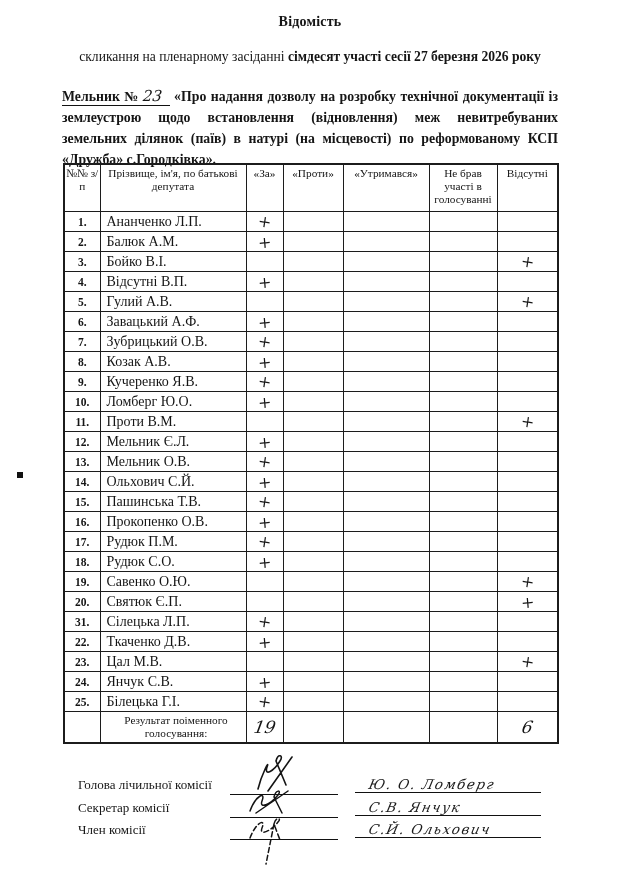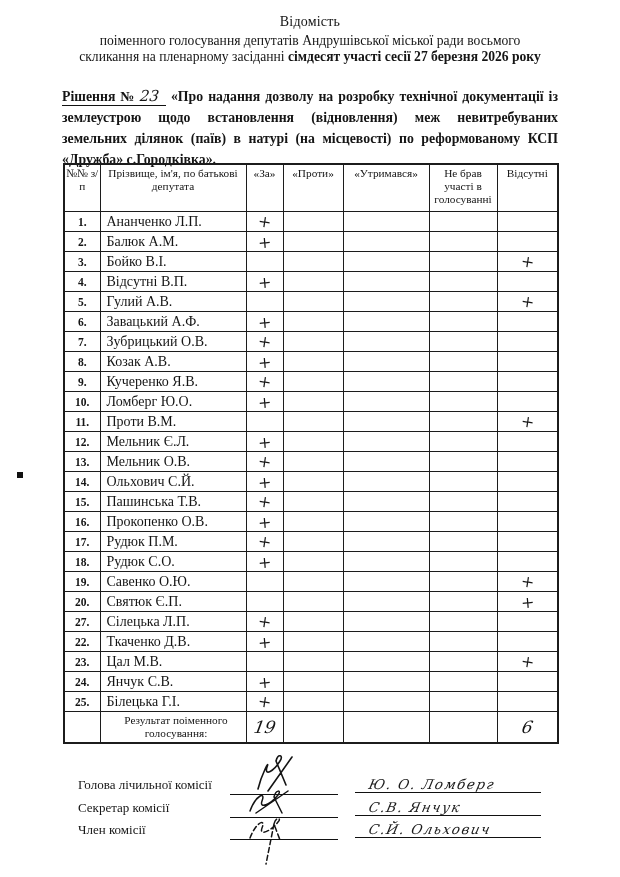--- a/index.html
+++ b/index.html
@@ -1,21 +1,21 @@
 <!DOCTYPE html>
 <html><head>
 <meta charset="utf-8">
 <style>
   html,body{margin:0;padding:0;background:#e8e8e8;}
   .page{position:relative;width:620px;height:877px;background:#fff;margin:0 auto;
         font-family:"Liberation Serif",serif;color:#151515;overflow:hidden;}
 
   
   .doc-title{position:absolute;top:14px;left:0;width:100%;text-align:center;
-             font-size:14px;font-weight:normal;letter-spacing:.2px;}
+             font-size:14px;font-weight:bold;letter-spacing:.2px;}
   .doc-subtitle{position:absolute;top:33px;left:30px;width:560px;text-align:center;
                 font-size:13.6px;line-height:15.5px;}
   .doc-subtitle b{font-weight:bold;}
 
   
   .decision{position:absolute;top:86px;left:62px;width:496px;margin:0;
             font-size:13.8px;line-height:21px;text-align:justify;font-weight:bold;}
   .decision-head{text-decoration:none;border-bottom:1.4px solid #111;padding-bottom:1px;}
   .decision-number{font-family:"DejaVu Serif",serif;font-style:italic;font-weight:normal;
                    font-size:15px;padding:0 7px 0 4px;display:inline-block;transform:skewX(-6deg);}
@@ -53,26 +53,26 @@
   .stray-dot{position:absolute;left:17px;top:472px;width:6px;height:6px;background:#111;}
 </style>
 </head>
 <body>
 
 <div class="page">
 
   <div class="doc-title">Відомість</div>
 
   <div class="doc-subtitle">
-    <span>поіменного голосування депутатів Андрушівської міської ради восьмого</span><br>
+    <br>
     <span>скликання на пленарному засіданні </span><b>сімдесят участі сесії</b><b> 27 березня 2026 року</b>
   </div>
 
   <p class="decision">
-    <span class="decision-head"><span>Рішення №</span><span class="decision-number">23</span></span>
+    <span class="decision-head"><span>Мельник №</span><span class="decision-number">23</span></span>
     <span>«Про надання дозволу на розробку технічної документації із землеустрою щодо встановлення (відновлення) меж невитребуваних земельних ділянок (паїв) в натурі (на місцевості) по реформованому КСП «Дружба» с.Городківка».</span>
   </p>
 
   <table class="vote-table">
     <colgroup>
       <col style="width:36px">
         <col style="width:146px">
         <col style="width:37px">
       <col style="width:60px">
         <col style="width:86px">
@@ -265,21 +265,21 @@
         <tr>
           <td class="c-num">20.</td>
           <td class="c-name">Святюк Є.П.</td>
           <td class="c-vote"></td>
           <td class="c-vote"></td>
           <td class="c-vote"></td>
           <td class="c-vote"></td>
           <td class="c-vote"><span class="mark">+</span></td>
         </tr>
         <tr>
-          <td class="c-num">27.</td>
+          <td class="c-num">31.</td>
           <td class="c-name">Сілецька Л.П.</td>
           <td class="c-vote"><span class="mark">+</span></td>
           <td class="c-vote"></td>
           <td class="c-vote"></td>
           <td class="c-vote"></td>
           <td class="c-vote"></td>
         </tr>
         <tr>
           <td class="c-num">22.</td>
           <td class="c-name">Ткаченко Д.В.</td>

